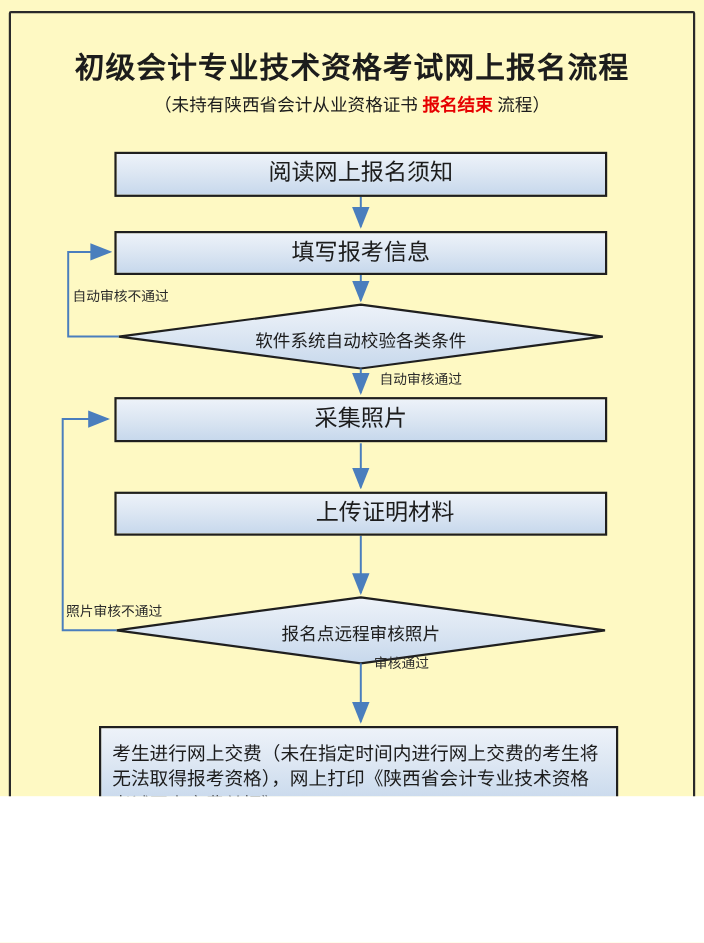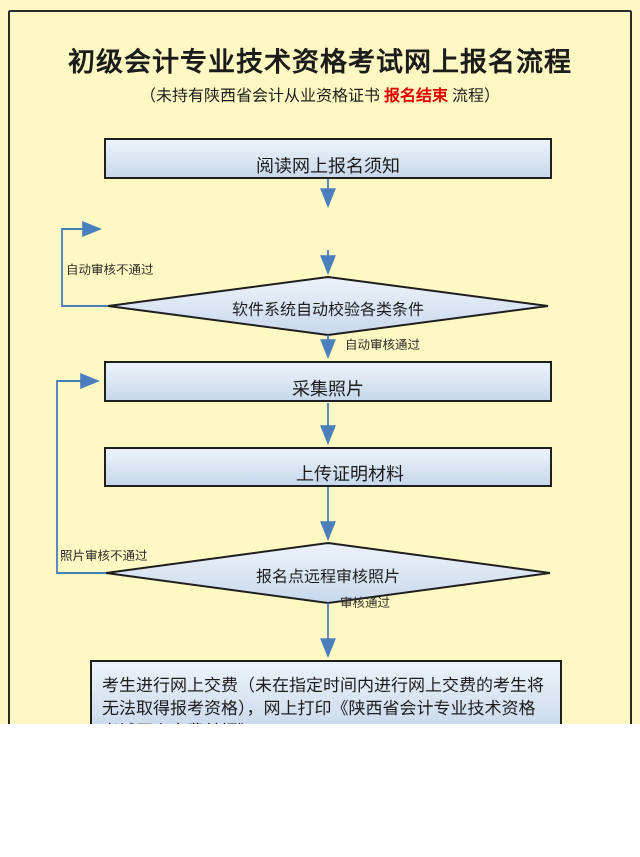--- a/index.html
+++ b/index.html
@@ -41,23 +41,23 @@
     position: absolute;
     left: 0; top: 0;
     z-index: 1;
   }
   .node {
     position: absolute;
     box-sizing: border-box;
     border: 2px solid #1f1f1f;
     background: linear-gradient(180deg, #edf2f9 0%, #dde7f3 45%, #c7d8ec 100%);
     display: flex;
-    align-items: flex-end;
+    align-items: flex-start;
     justify-content: center;
-    font-size: 18px;
+    font-size: 21px;
     z-index: 2;
     text-align: center;
   }
   .proc1 { left: 104px; top: 138px; width: 448px; height: 41px; }
   .proc2 { left: 104px; top: 210px; width: 448px; height: 40px; }
   .proc3 { left: 104px; top: 361px; width: 448px; height: 41px; }
   .proc4 { left: 104px; top: 447px; width: 448px; height: 40px; padding-left: 44px; }
   .payment {
     left: 90px; top: 660px; width: 472px; height: 74px;
     justify-content: flex-start;
@@ -129,20 +129,23 @@
       <polyline points="108,306 62,306 62,229 100,229" marker-end="url(#arrowHead)"></polyline>
 
       <polyline points="106,573 57,573 57,381 98,381" marker-end="url(#arrowHead)"></polyline>
     </g>
   </svg>
 
   <div class="node proc1">
     <span>阅读网上报名须知</span>
   </div>
 
+  <div class="node proc2">
+    <span>填写报考信息</span>
+  </div>
 
   <div class="diamond-label d1-label">软件系统自动校验各类条件</div>
 
   <div class="node proc3">
     <span>采集照片</span>
   </div>
 
   <div class="node proc4">
     <span>上传证明材料</span>
   </div>

